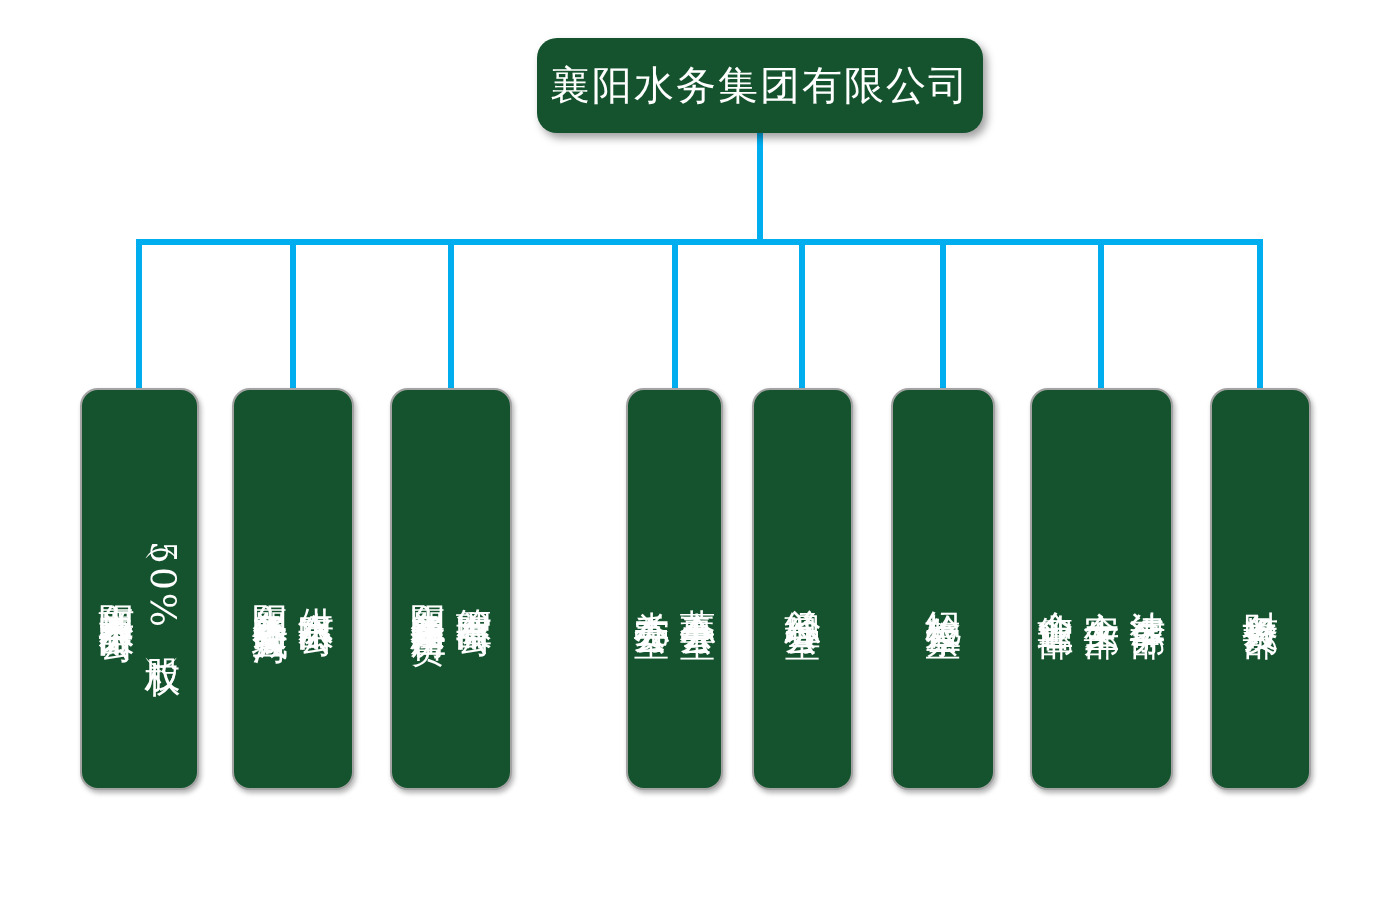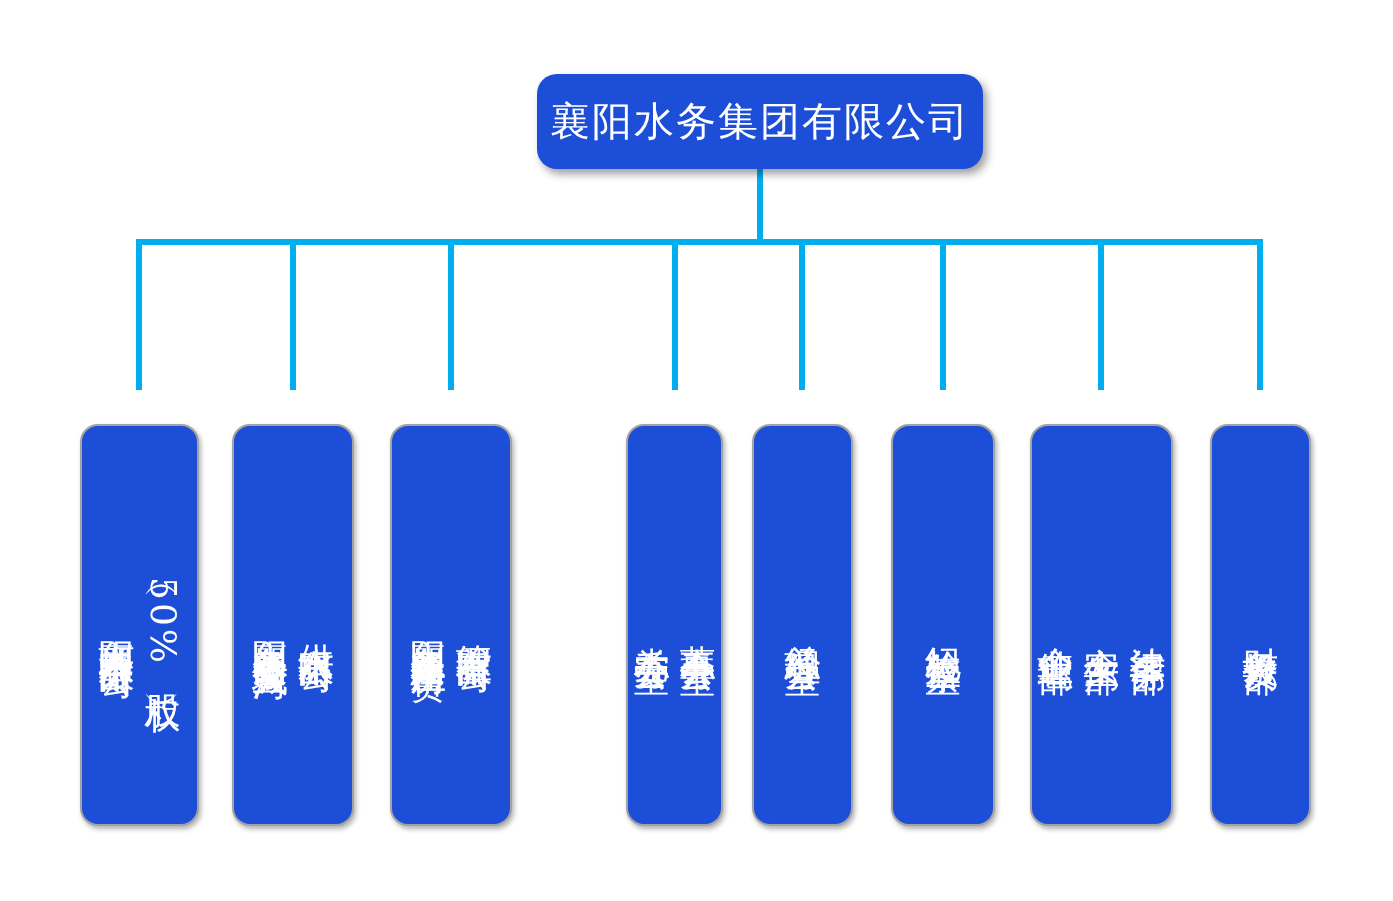--- a/index.html
+++ b/index.html
@@ -12,27 +12,26 @@
   }
   .canvas {
     position: relative;
     width: 1393px; height: 901px;
     background: #ffffff;
   }
 
   
   .node {
     position: absolute;
-    background: #1d4ed8;
+    background: #14532d;
     color: #ffffff;
     display: flex;
     align-items: center;
     justify-content: center;
     text-align: center;
-    margin-top: 36px;
   }
   .root {
     left: 537px; top: 38px;
     width: 446px; height: 95px;
     border-radius: 20px;
     box-shadow: 4px 5px 8px rgba(0,0,0,0.38);
     font-size: 40px;
     letter-spacing: 2px;
     white-space: nowrap;
   }

